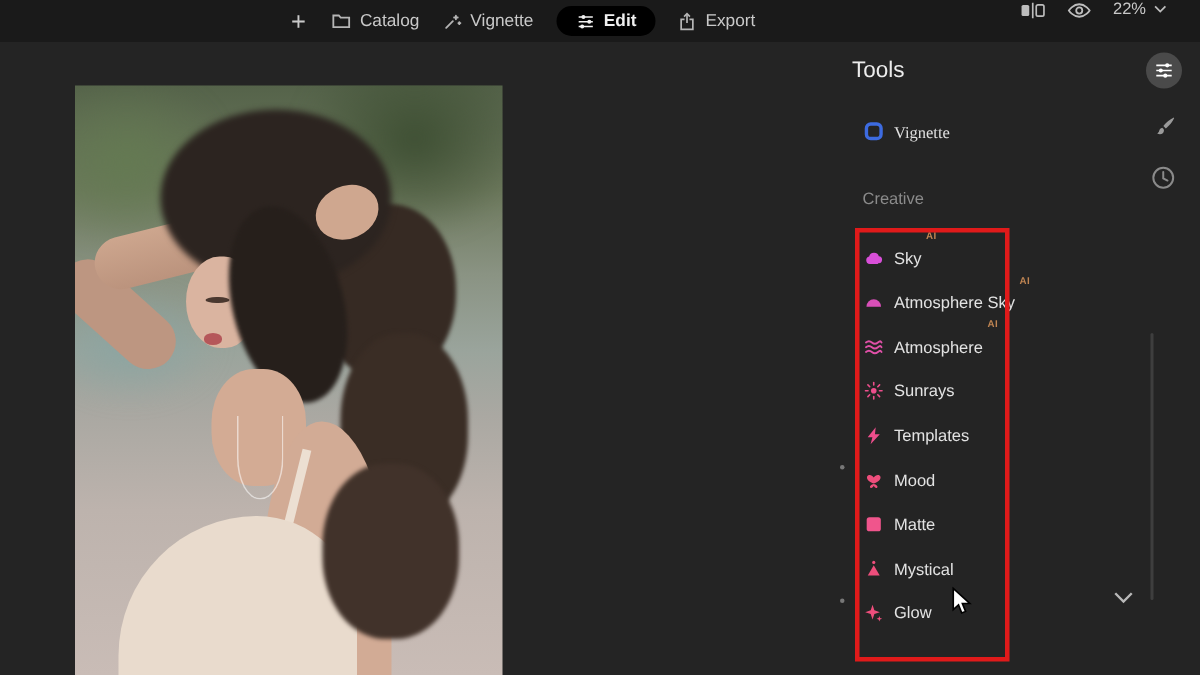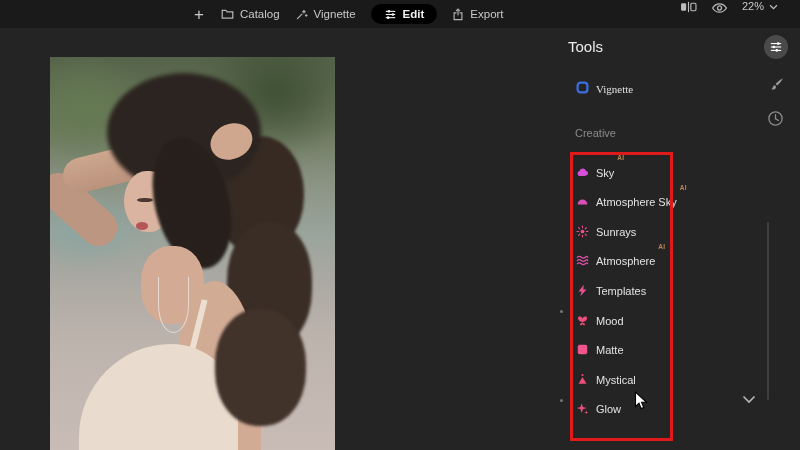--- a/index.html
+++ b/index.html
@@ -199,51 +199,51 @@
       <div class="tool-row">
         <span class="ticon" style="color: rgb(216, 79, 184);">
           <svg viewBox="0 0 16 16">
             <path fill="currentColor" d="M2 11.6a6 6 0 0 1 12 0z"></path>
           </svg>
         </span>
         <span>Atmosphere Sky</span>
         <span class="ai-sup">AI</span>
       </div>
       <div class="tool-row">
+        <span class="ticon" style="color: rgb(224, 80, 168);">
+          <svg viewBox="0 0 16 16">
+            <g fill="none" stroke="currentColor" stroke-width="1.5" stroke-linecap="round">
+              <path d="M1.6 4.1c1.7-1.5 3.2-1.5 4.9 0s3.2 1.5 4.9 0 2.2-1.3 3 0"></path>
+              <path d="M1.6 8c1.7-1.5 3.2-1.5 4.9 0s3.2 1.5 4.9 0 2.2-1.3 3 0"></path>
+              <path d="M1.6 11.9c1.7-1.5 3.2-1.5 4.9 0s3.2 1.5 4.9 0 2.2-1.3 3 0"></path>
+            </g>
+          </svg>
+        </span>
+        <span>Atmosphere</span>
+        <span class="ai-sup">AI</span>
+      </div>
+      <div class="tool-row">
         <span class="ticon" style="color: rgb(237, 78, 140);">
           <svg viewBox="0 0 16 16">
             <circle cx="8" cy="8" r="2.3" fill="currentColor"></circle>
             <g stroke="currentColor" stroke-width="1.3" stroke-linecap="round">
               <line x1="8" y1="1.2" x2="8" y2="3.3"></line>
               <line x1="8" y1="12.7" x2="8" y2="14.8"></line>
               <line x1="1.2" y1="8" x2="3.3" y2="8"></line>
               <line x1="12.7" y1="8" x2="14.8" y2="8"></line>
               <line x1="3.2" y1="3.2" x2="4.7" y2="4.7"></line>
               <line x1="11.3" y1="11.3" x2="12.8" y2="12.8"></line>
               <line x1="12.8" y1="3.2" x2="11.3" y2="4.7"></line>
               <line x1="3.2" y1="12.8" x2="4.7" y2="11.3"></line>
             </g>
           </svg>
         </span>
         <span>Sunrays</span>
       </div>
       <div class="tool-row">
-        <span class="ticon" style="color: rgb(224, 80, 168);">
-          <svg viewBox="0 0 16 16">
-            <g fill="none" stroke="currentColor" stroke-width="1.5" stroke-linecap="round">
-              <path d="M1.6 4.1c1.7-1.5 3.2-1.5 4.9 0s3.2 1.5 4.9 0 2.2-1.3 3 0"></path>
-              <path d="M1.6 8c1.7-1.5 3.2-1.5 4.9 0s3.2 1.5 4.9 0 2.2-1.3 3 0"></path>
-              <path d="M1.6 11.9c1.7-1.5 3.2-1.5 4.9 0s3.2 1.5 4.9 0 2.2-1.3 3 0"></path>
-            </g>
-          </svg>
-        </span>
-        <span>Atmosphere</span>
-        <span class="ai-sup">AI</span>
-      </div>
-      <div class="tool-row">
         <span class="ticon" style="color: rgb(237, 78, 140);">
           <svg viewBox="0 0 16 16">
             <path fill="currentColor" d="M9.6 1 3 9.2h3.9L5.4 15l7.6-8.2H9z"></path>
           </svg>
         </span>
         <span>Templates</span>
       </div>
       <div class="tool-row">
         <span class="row-dot"></span>
         <span class="ticon" style="color: rgb(238, 78, 124);">

